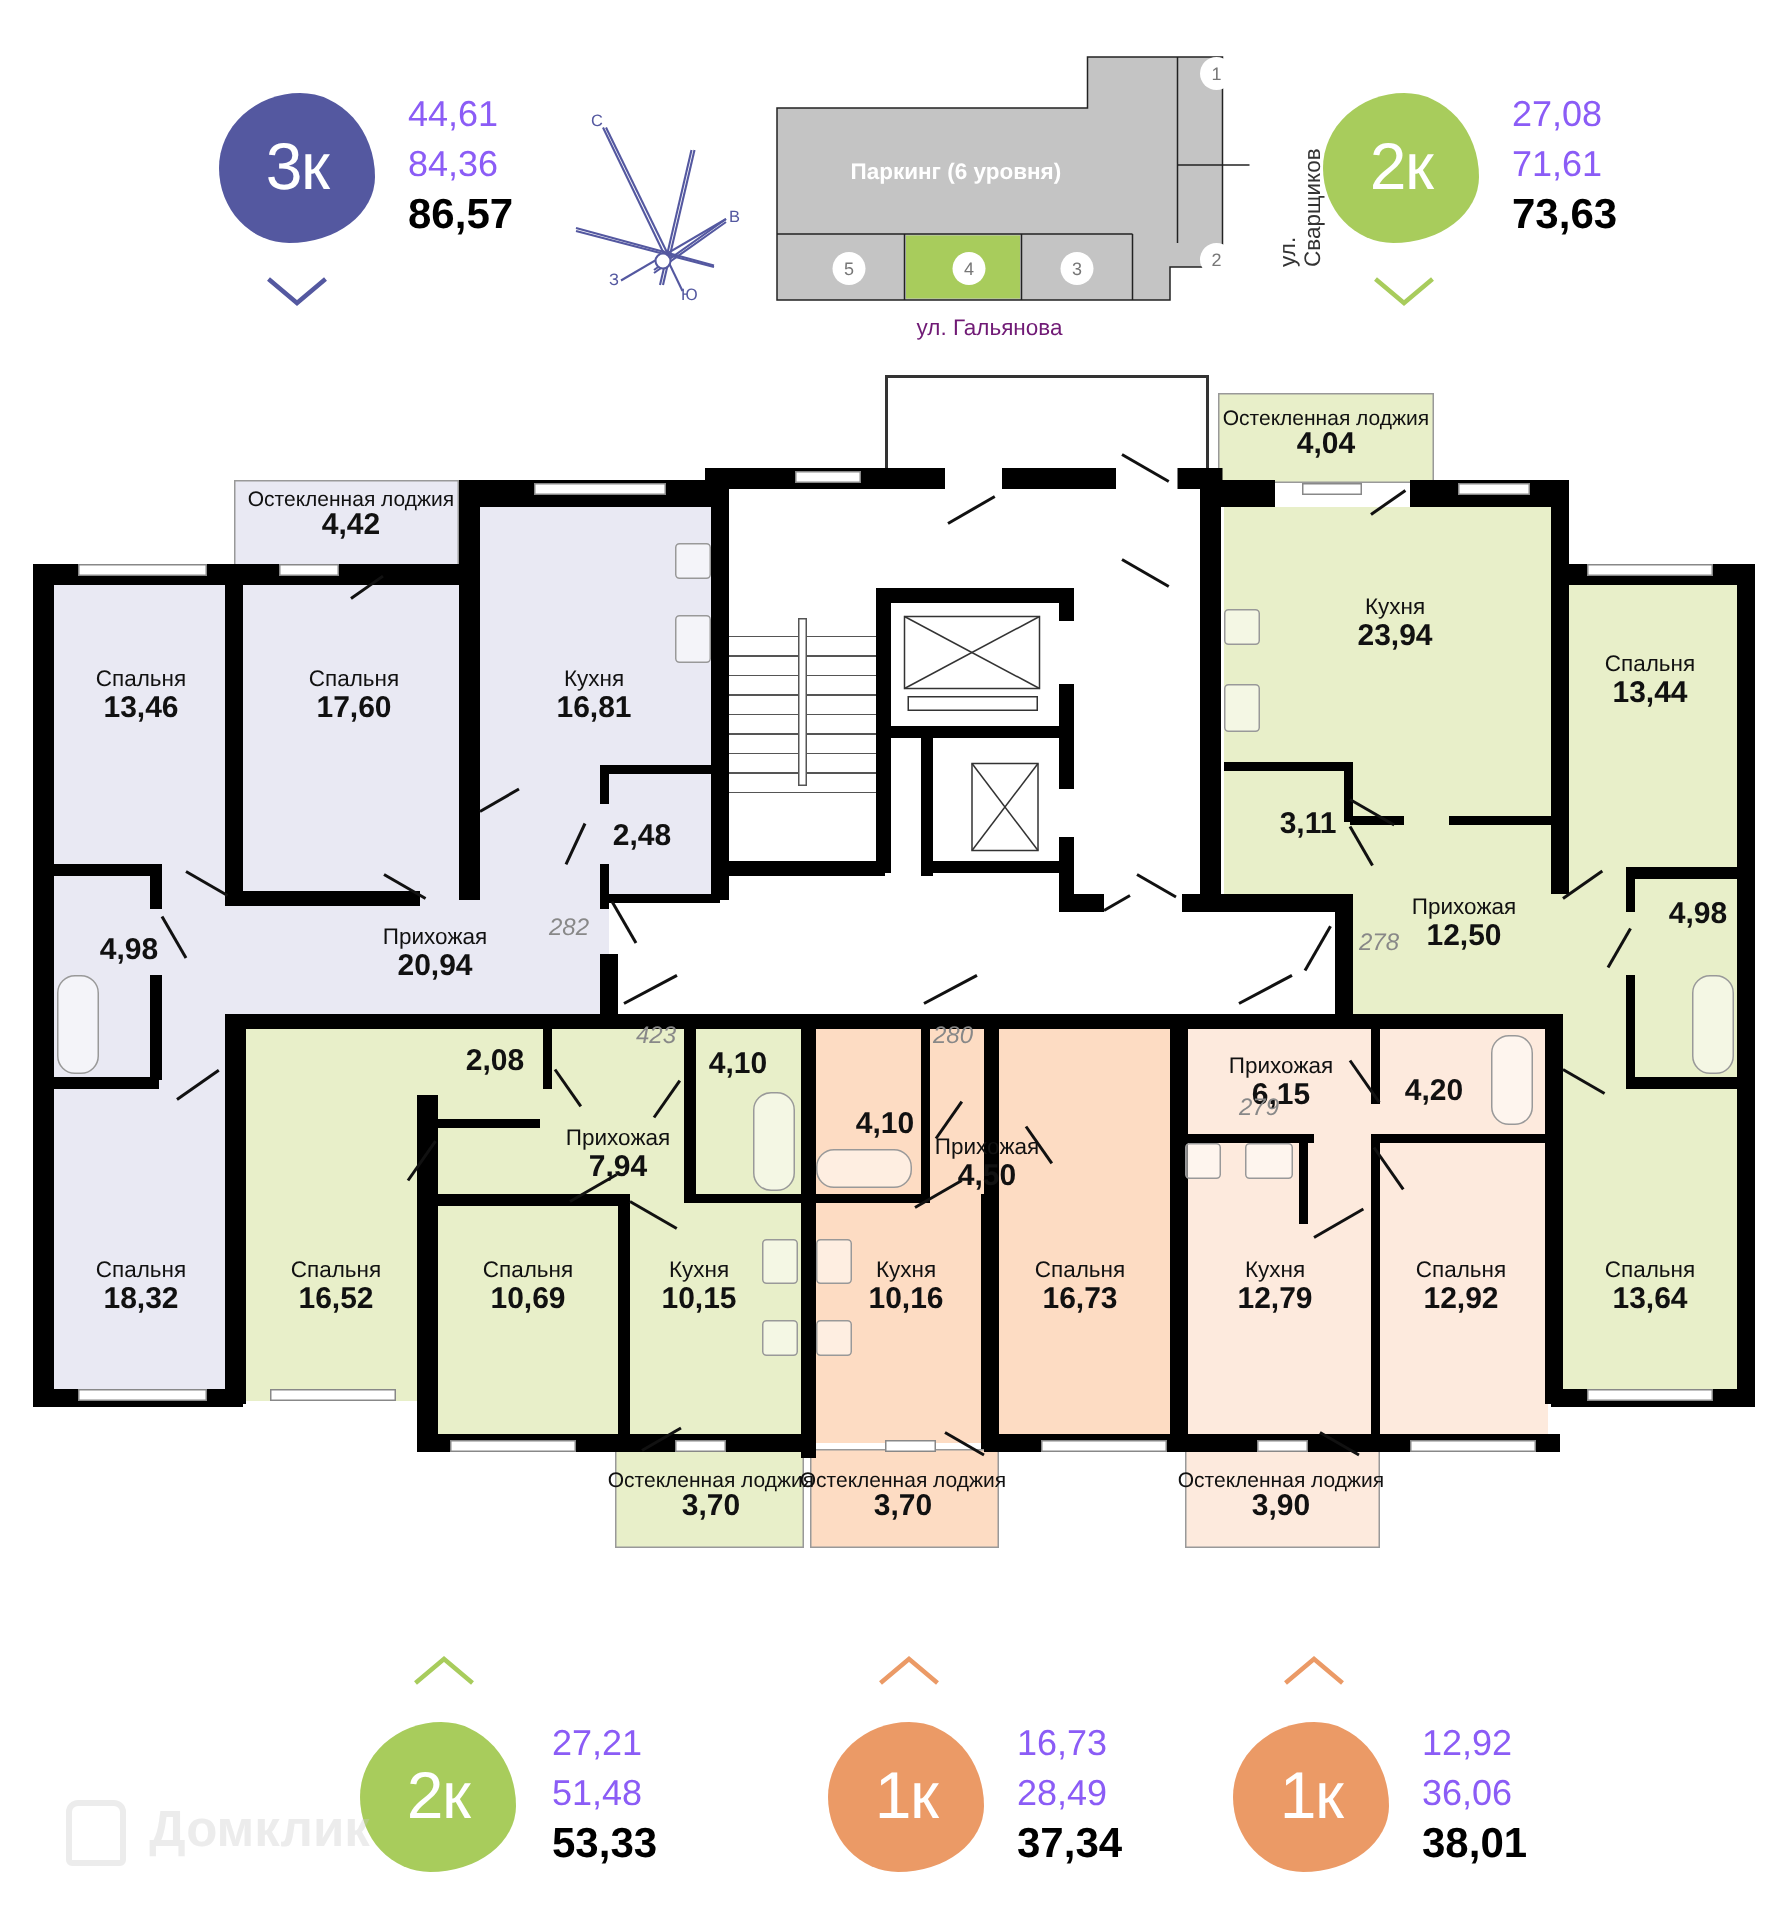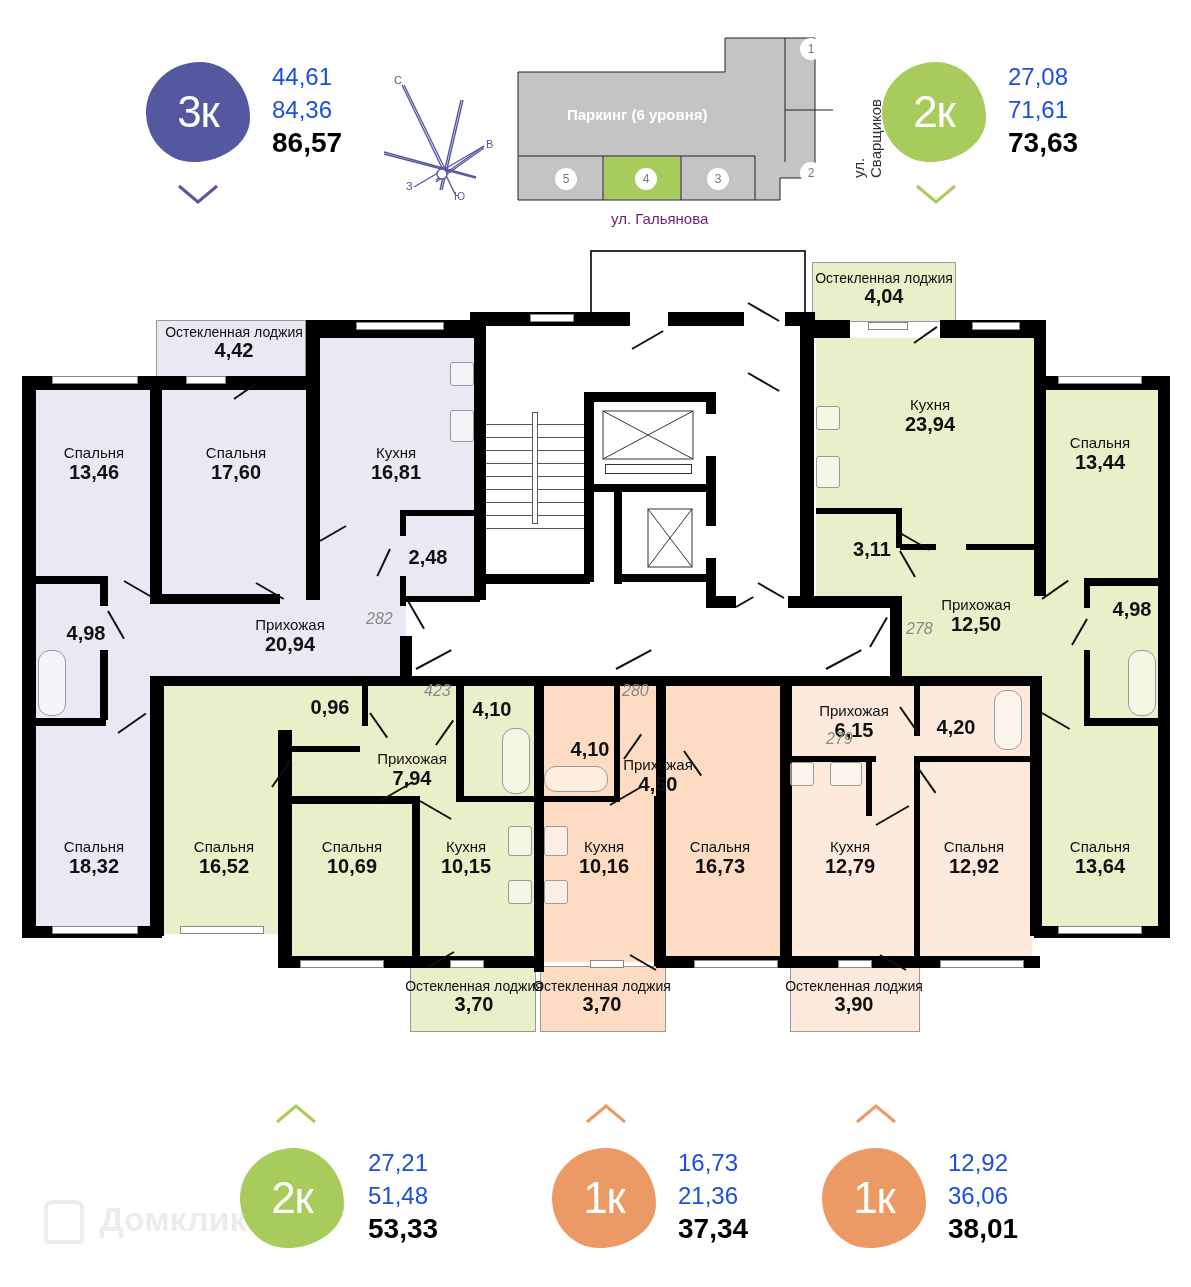--- a/index.html
+++ b/index.html
@@ -5,21 +5,21 @@
   * { box-sizing: border-box; margin: 0; padding: 0; }
   body { width: 1191px; height: 1287px; background: #ffffff; position: relative; overflow: hidden;
          font-family: "Liberation Sans", "DejaVu Sans", sans-serif; color: #111; }
   .abs { position: absolute; }
 
   
   .badge-blob { position: absolute; width: 110px; height: 100px; border-radius: 52% 48% 55% 45% / 50% 56% 44% 50%;
                 display: flex; align-items: center; justify-content: center; color: #fff;
                 font-size: 44px; font-weight: normal; letter-spacing: -1px; }
   .badge-nums { position: absolute; line-height: 33px; }
-  .badge-nums .n { font-size: 24px; font-weight: normal; color: #1d4ed8; display: block; }
+  .badge-nums .n { font-size: 24px; font-weight: normal; color: #8b5cf6; display: block; }
   .badge-nums .t { font-size: 28px; font-weight: bold; color: #000; display: block; }
   .chev { position: absolute; width: 44px; height: 24px; }
 
   
   .room { position: absolute; }
   .wall { position: absolute; background: #000; }
   .thinw { position: absolute; border: 2px solid #333; background: transparent; }
   .lbl { position: absolute; text-align: center; transform: translateX(-50%); white-space: nowrap; line-height: 1.15; }
   .lbl .name { font-size: 15px; display: block; color: #111; }
   .lbl .area { font-size: 20px; font-weight: bold; display: block; color: #111; }
@@ -349,21 +349,21 @@
   <div class="lbl" style="left:1132px;top:598px;">
     <span class="area">4,98</span>
   </div>
   <div class="lbl" style="left:1100px;top:838px;">
     <span class="name">Спальня</span>
     <span class="area">13,64</span>
   </div>
   <div class="apt-num" style="left:906px;top:620px;">278</div>
 
   <div class="lbl" style="left:330px;top:696px;">
-    <span class="area">0,96</span>
+    <span class="area">2,08</span>
   </div>
   <div class="lbl" style="left:492px;top:698px;">
     <span class="area">4,10</span>
   </div>
   <div class="lbl" style="left:412px;top:750px;">
     <span class="name">Прихожая</span>
     <span class="area">7,94</span>
   </div>
   <div class="lbl" style="left:224px;top:838px;">
     <span class="name">Спальня</span>
@@ -442,21 +442,21 @@
 
 <div>
   <svg class="chev" style="left:584px;top:1102px;" viewBox="0 0 44 24">
     <polyline points="3,20 22,4 41,20" fill="none" stroke="#eb9a66" stroke-width="3"></polyline>
   </svg>
   <div class="badge-blob" style="left:552px;top:1148px;width:104px;height:100px;background:#eb9a66;">
     <span>1к</span>
   </div>
   <div class="badge-nums" style="left:678px;top:1146px;">
     <span class="n">16,73</span>
-    <span class="n">21,36</span>
+    <span class="n">28,49</span>
     <span class="t">37,34</span>
   </div>
 </div>
 
 <div>
   <svg class="chev" style="left:854px;top:1102px;" viewBox="0 0 44 24">
     <polyline points="3,20 22,4 41,20" fill="none" stroke="#eb9a66" stroke-width="3"></polyline>
   </svg>
   <div class="badge-blob" style="left:822px;top:1148px;width:104px;height:100px;background:#eb9a66;">
     <span>1к</span>

